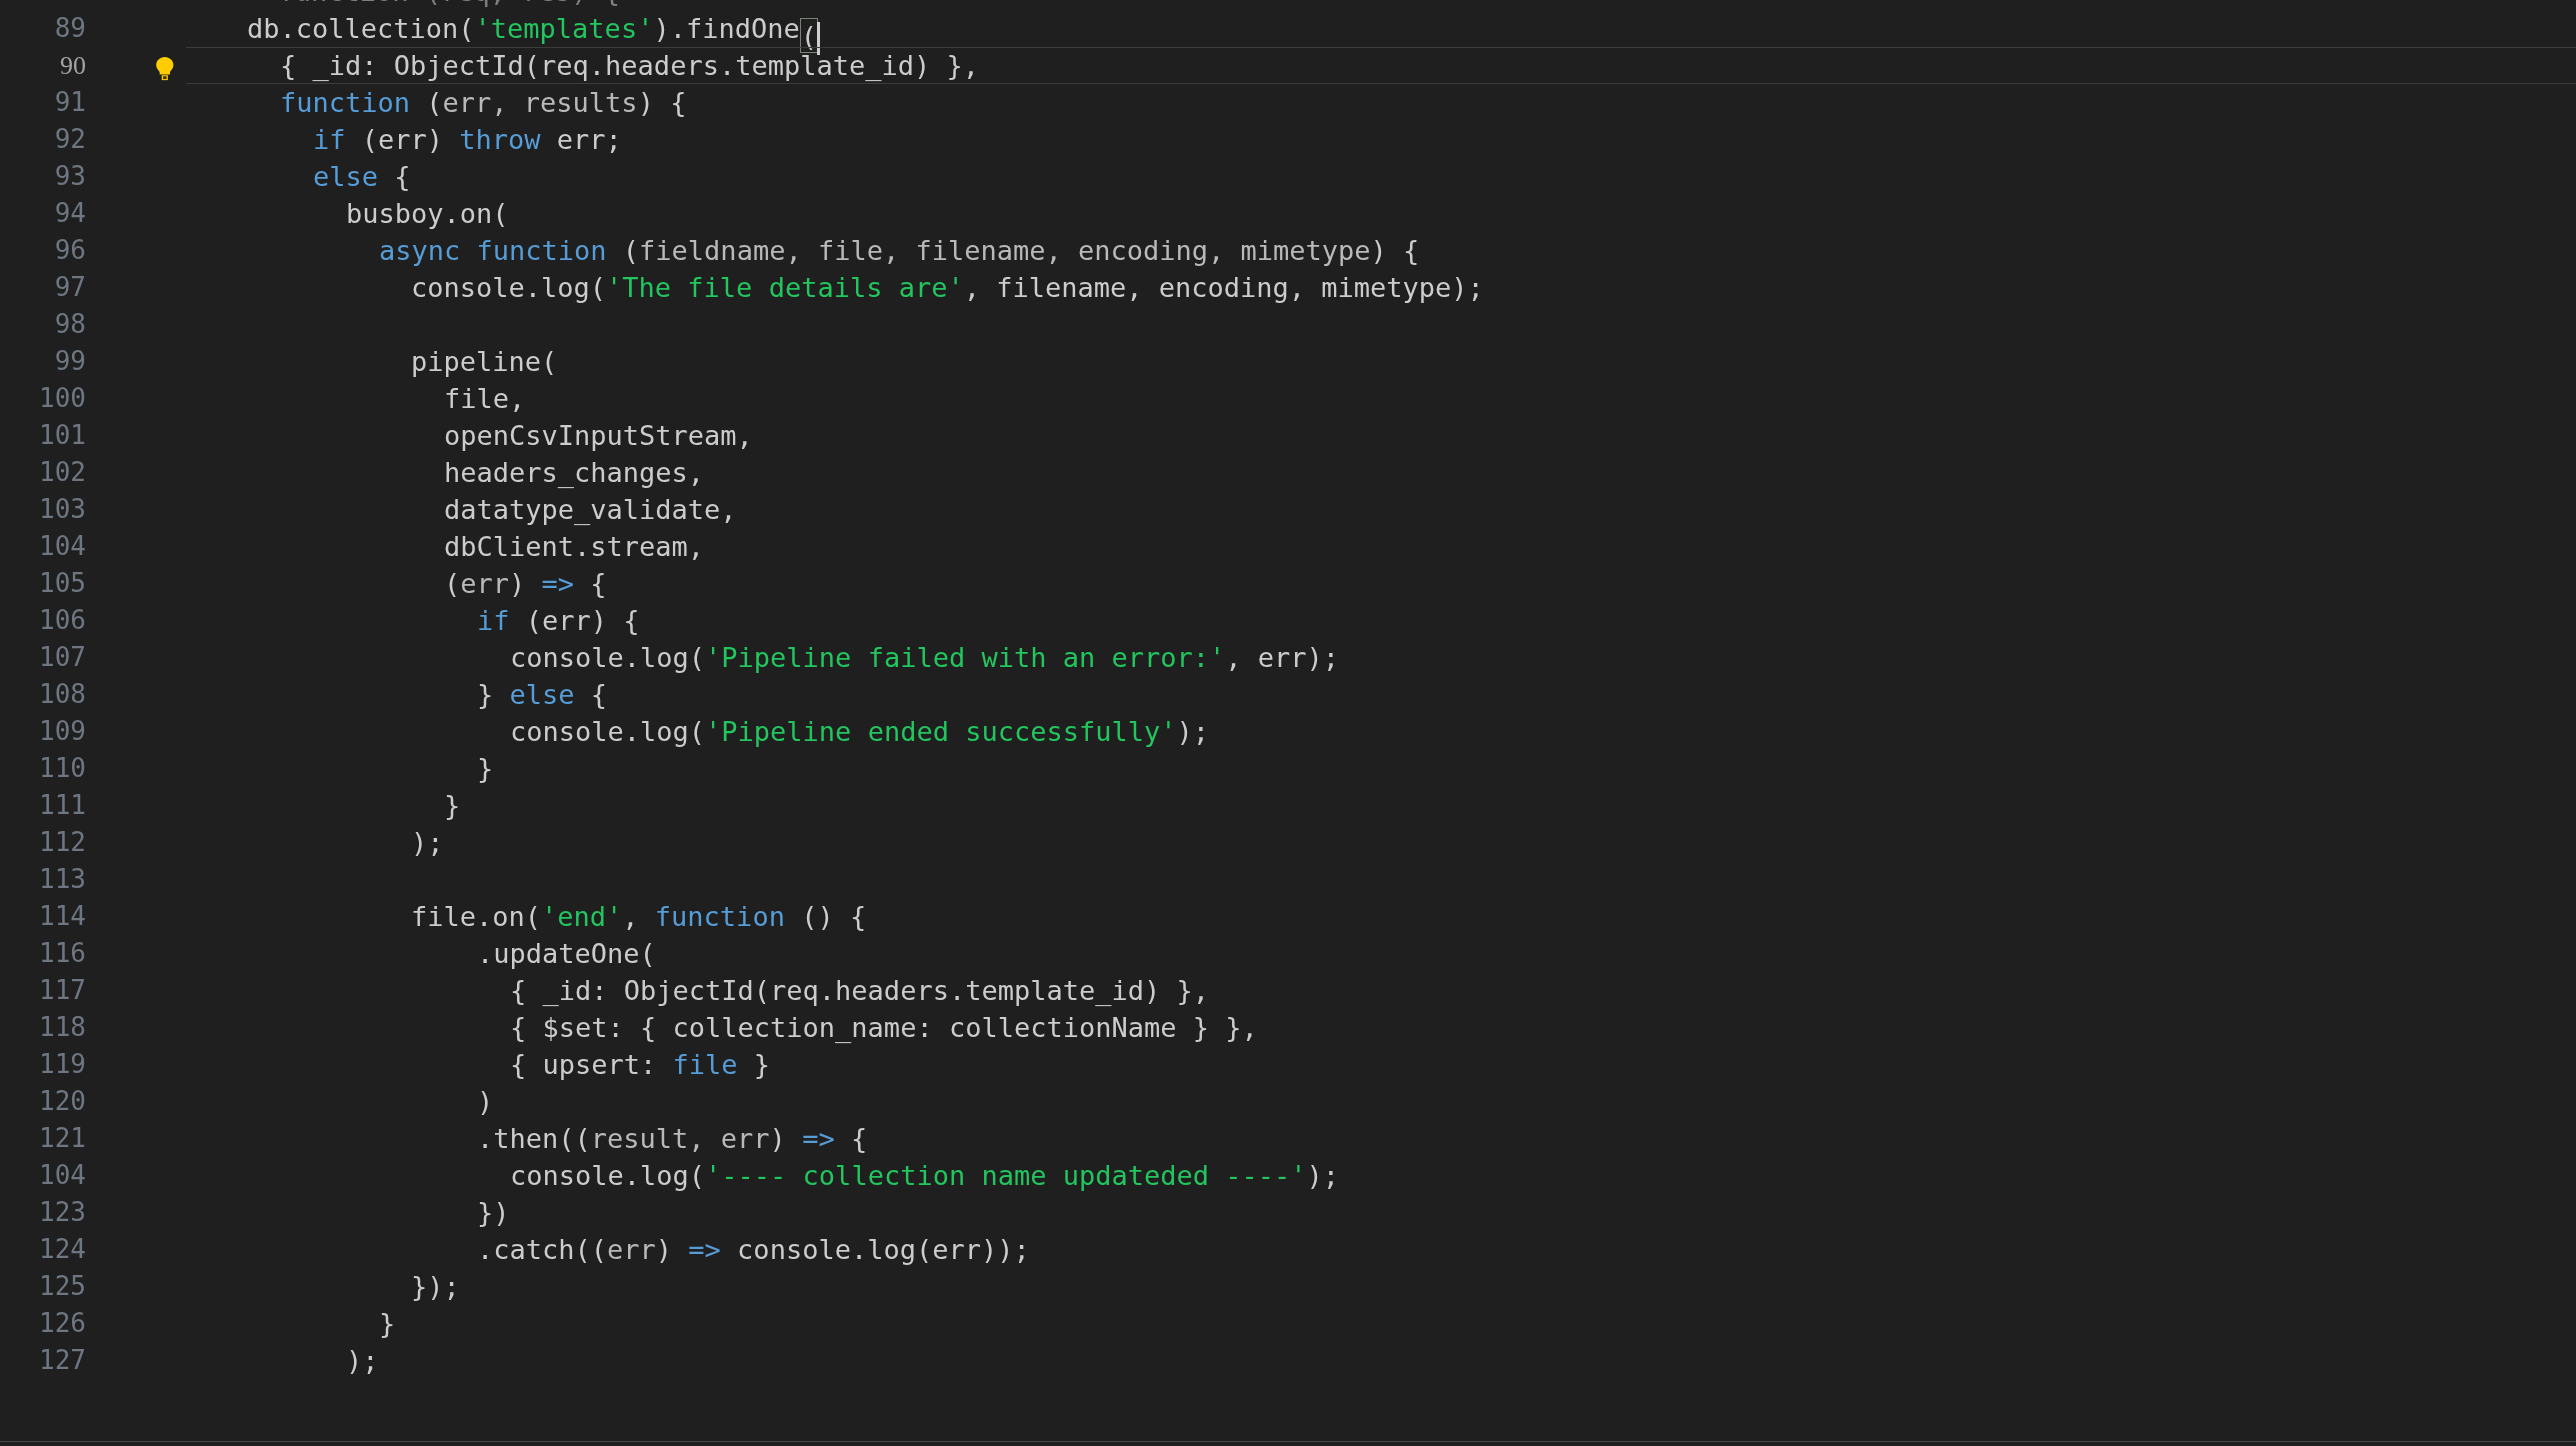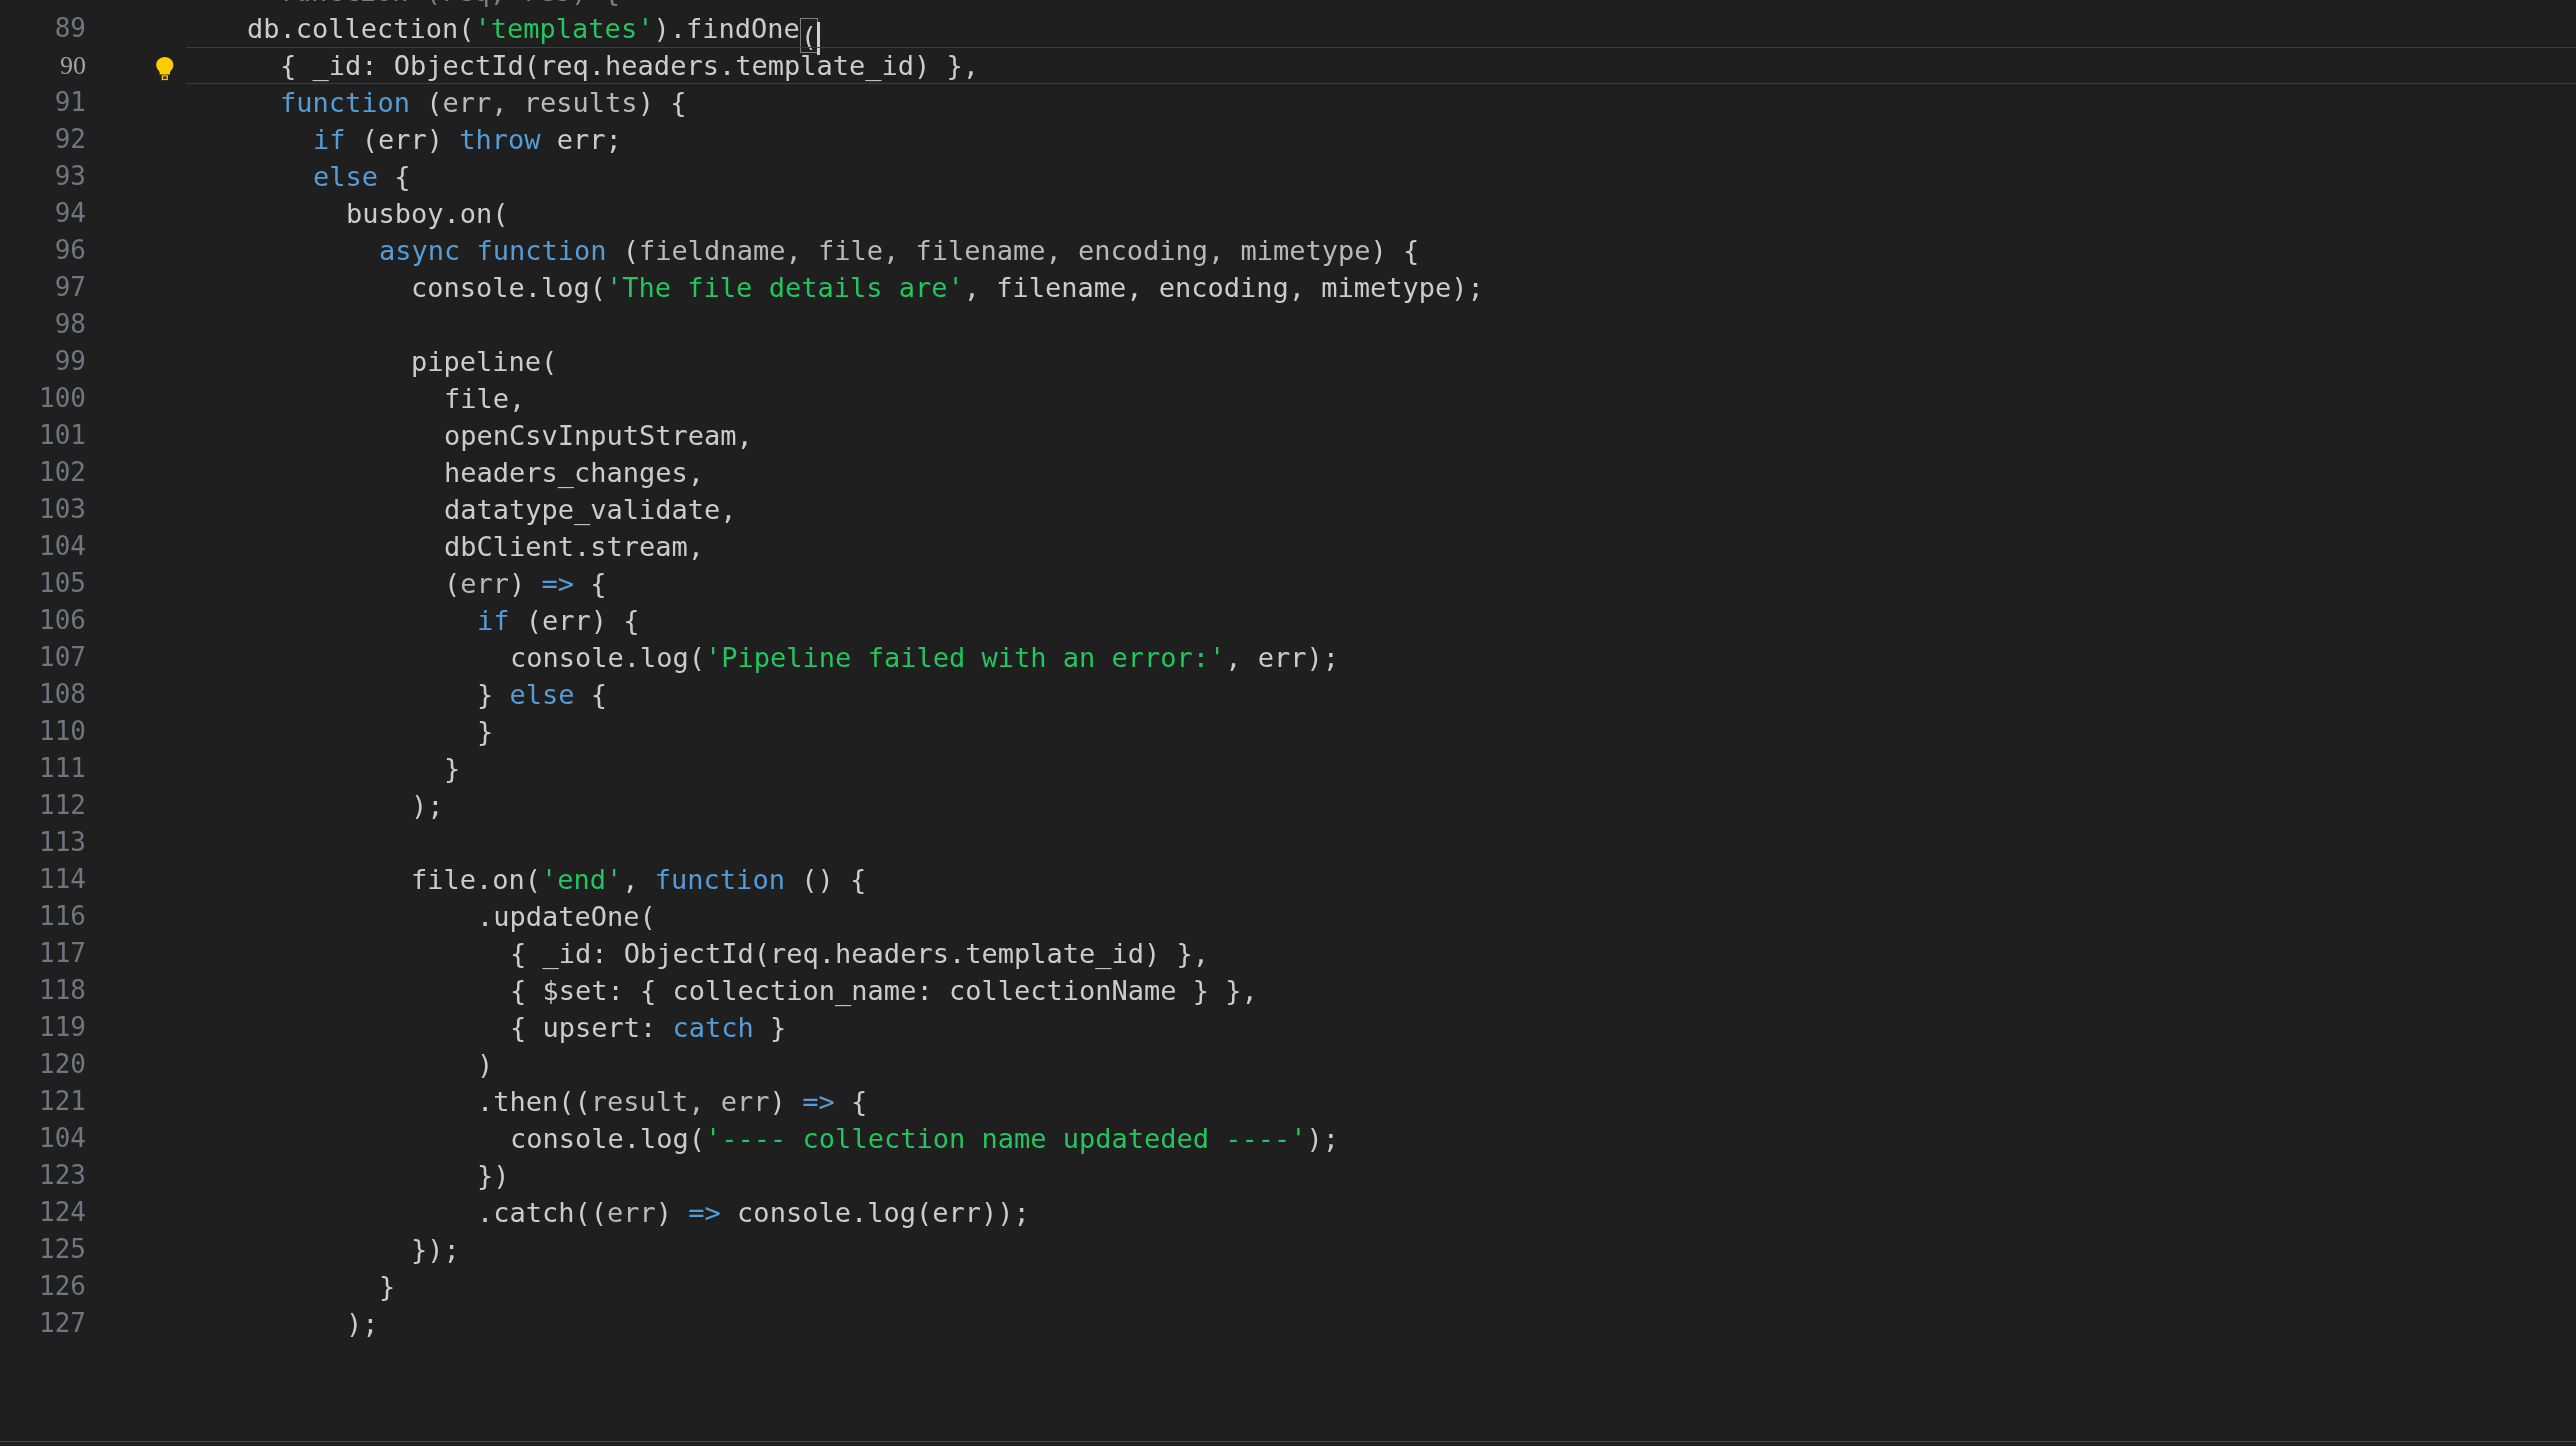--- a/index.html
+++ b/index.html
@@ -174,29 +174,30 @@
       <div class="code-line"><span class="gutter">99</span><span class="text" style="left:411px"><span class="pl">pipeline(</span></span></div>
       <div class="code-line"><span class="gutter">100</span><span class="text" style="left:444px"><span class="pl">file,</span></span></div>
       <div class="code-line"><span class="gutter">101</span><span class="text" style="left:444px"><span class="pl">openCsvInputStream,</span></span></div>
       <div class="code-line"><span class="gutter">102</span><span class="text" style="left:444px"><span class="pl">headers_changes,</span></span></div>
       <div class="code-line"><span class="gutter">103</span><span class="text" style="left:444px"><span class="pl">datatype_validate,</span></span></div>
       <div class="code-line"><span class="gutter">104</span><span class="text" style="left:444px"><span class="pl">dbClient.stream,</span></span></div>
       <div class="code-line"><span class="gutter">105</span><span class="text" style="left:444px"><span class="pl">(</span><span class="param">err</span><span class="pl">) </span><span class="kw">=&gt;</span><span class="pl"> {</span></span></div>
       <div class="code-line"><span class="gutter">106</span><span class="text" style="left:477px"><span class="kw">if</span><span class="pl"> (err) {</span></span></div>
       <div class="code-line"><span class="gutter">107</span><span class="text" style="left:510px"><span class="pl">console.log(</span><span class="str">'Pipeline failed with an error:'</span><span class="pl">, err);</span></span></div>
       <div class="code-line"><span class="gutter">108</span><span class="text" style="left:477px"><span class="pl">} </span><span class="kw">else</span><span class="pl"> {</span></span></div>
+      <div class="code-line"><span class="gutter">109</span><span class="text" style="left:510px"><span class="pl">console.log(</span><span class="str">'Pipeline ended successfully'</span><span class="pl">);</span></span></div>
       <div class="code-line"><span class="gutter">110</span><span class="text" style="left:477px"><span class="pl">}</span></span></div>
       <div class="code-line"><span class="gutter">111</span><span class="text" style="left:444px"><span class="pl">}</span></span></div>
       <div class="code-line"><span class="gutter">112</span><span class="text" style="left:411px"><span class="pl">);</span></span></div>
       <div class="code-line"><span class="gutter">113</span><span class="text" style="left:116px"></span></div>
       <div class="code-line"><span class="gutter">114</span><span class="text" style="left:411px"><span class="pl">file.on(</span><span class="str">'end'</span><span class="pl">, </span><span class="kw">function</span><span class="pl"> () {</span></span></div>
       <div class="code-line"><span class="gutter">116</span><span class="text" style="left:477px"><span class="pl">.updateOne(</span></span></div>
       <div class="code-line"><span class="gutter">117</span><span class="text" style="left:510px"><span class="pl">{ _id: ObjectId(req.headers.template_id) },</span></span></div>
       <div class="code-line"><span class="gutter">118</span><span class="text" style="left:510px"><span class="pl">{ $set: { collection_name: collectionName } },</span></span></div>
-      <div class="code-line"><span class="gutter">119</span><span class="text" style="left:510px"><span class="pl">{ upsert: </span><span class="kw">catch</span><span class="pl"> }</span></span></div>
+      <div class="code-line"><span class="gutter">119</span><span class="text" style="left:510px"><span class="pl">{ upsert: </span><span class="kw">file</span><span class="pl"> }</span></span></div>
       <div class="code-line"><span class="gutter">120</span><span class="text" style="left:477px"><span class="pl">)</span></span></div>
       <div class="code-line"><span class="gutter">121</span><span class="text" style="left:477px"><span class="pl">.then((</span><span class="param">result, err</span><span class="pl">) </span><span class="kw">=&gt;</span><span class="pl"> {</span></span></div>
       <div class="code-line"><span class="gutter">104</span><span class="text" style="left:510px"><span class="pl">console.log(</span><span class="str">'---- collection name updateded ----'</span><span class="pl">);</span></span></div>
       <div class="code-line"><span class="gutter">123</span><span class="text" style="left:477px"><span class="pl">})</span></span></div>
       <div class="code-line"><span class="gutter">124</span><span class="text" style="left:477px"><span class="pl">.catch((</span><span class="param">err</span><span class="pl">) </span><span class="kw">=&gt;</span><span class="pl"> console.log(err));</span></span></div>
       <div class="code-line"><span class="gutter">125</span><span class="text" style="left:411px"><span class="pl">});</span></span></div>
       <div class="code-line"><span class="gutter">126</span><span class="text" style="left:379px"><span class="pl">}</span></span></div>
       <div class="code-line"><span class="gutter">127</span><span class="text" style="left:346px"><span class="pl">);</span></span></div>
     </div>
 

